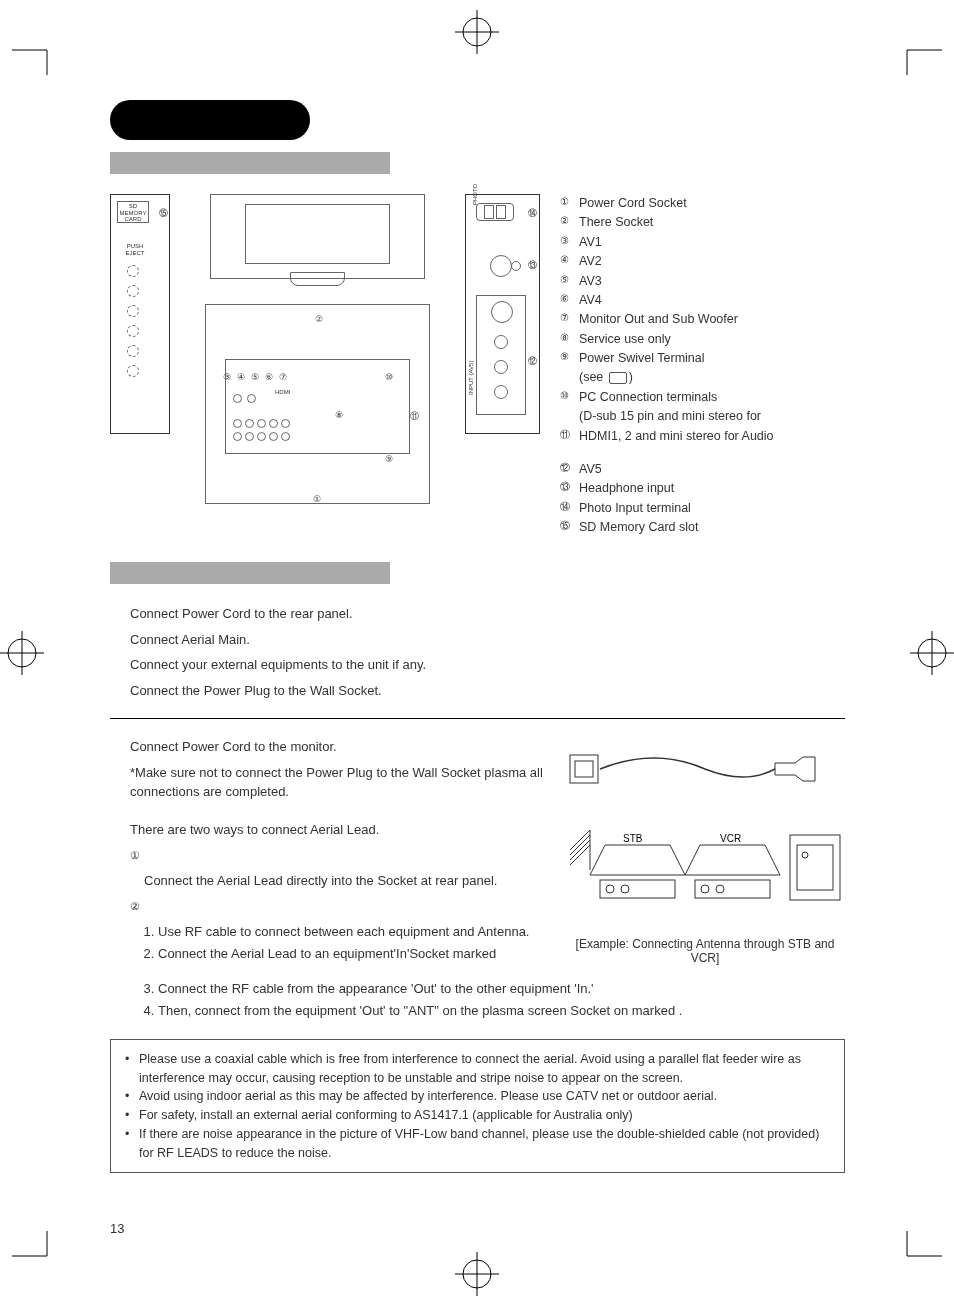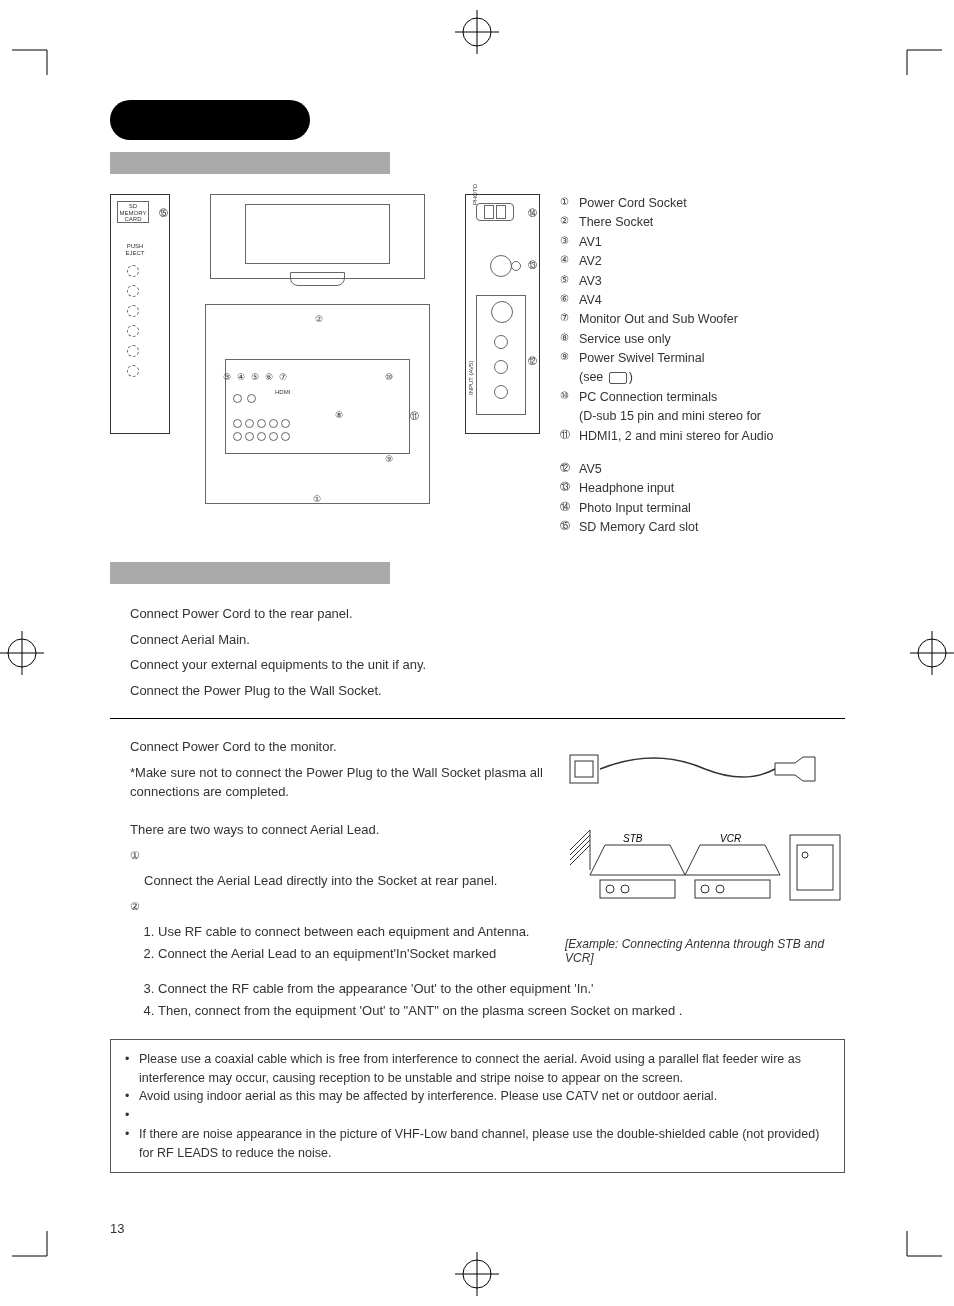--- a/index.html
+++ b/index.html
@@ -70,40 +70,40 @@
     margin-bottom: 6px;
   }
   .step-block { padding-left: 20px; margin-bottom: 12px; }
   .hr { border: none; border-top: 1.5px solid #000; margin: 18px 0; }
   .sub-section {
     display: flex;
     gap: 20px;
     margin-bottom: 12px;
   }
   .sub-left { flex: 1; padding-left: 20px; }
-  .sub-right { width: 280px; font-style: italic; }
+  .sub-right { width: 280px; }
   .ol { padding-left: 28px; }
   .ol li { margin-bottom: 3px; line-height: 1.5; }
   .circnum { font-size: 11px; }
   .note-box {
     border: 1px solid #555;
     padding: 10px 14px;
     margin-top: 18px;
     font-size: 12.5px;
     line-height: 1.5;
   }
   .note-box .bullet { display: flex; gap: 4px; }
   .note-box .bullet .dot { min-width: 10px; }
   .page-num {
     position: absolute;
     left: 110px;
     bottom: 70px;
     font-size: 13px;
   }
-  .caption { font-size:12px; margin-top:4px; }
+  .caption { text-align:center; font-size:12px; margin-top:4px; }
   .inline-icon { display:inline-block; width:18px; height:12px; border:1px solid #555; border-radius:2px; vertical-align:middle; margin:0 2px; }
   
   .d-inner { position:absolute; border:1px solid #666; }
   .d-circ { position:absolute; border:1px solid #666; border-radius:50%; }
   .d-callout { position:absolute; font-size:9px; }
   .sd-label { position:absolute; font-size:6px; text-align:center; line-height:1.1; }
 </style>
 </head>
 <body>
 
@@ -357,20 +357,21 @@
       <div class="bullet">
           <span class="dot">•</span>
           <span>Please use a coaxial cable which is free from interference to connect the aerial. Avoid using a parallel flat feeder wire as interference may occur, causing reception to be unstable and stripe noise to appear on the screen.</span>
         </div>
       <div class="bullet">
           <span class="dot">•</span>
           <span>Avoid using indoor aerial as this may be affected by interference. Please use CATV net or outdoor aerial.</span>
         </div>
       <div class="bullet">
           <span class="dot">•</span>
+          <span>For safety, install an external aerial conforming to AS1417.1 (applicable for Australia only)</span>
         </div>
       <div class="bullet">
           <span class="dot">•</span>
           <span>If there are noise appearance in the picture of VHF-Low band channel, please use the double-shielded cable (not provided) for RF LEADS to reduce the noise.</span>
         </div>
     </div>
 
   </div>
 
   <div class="page-num">13</div>

